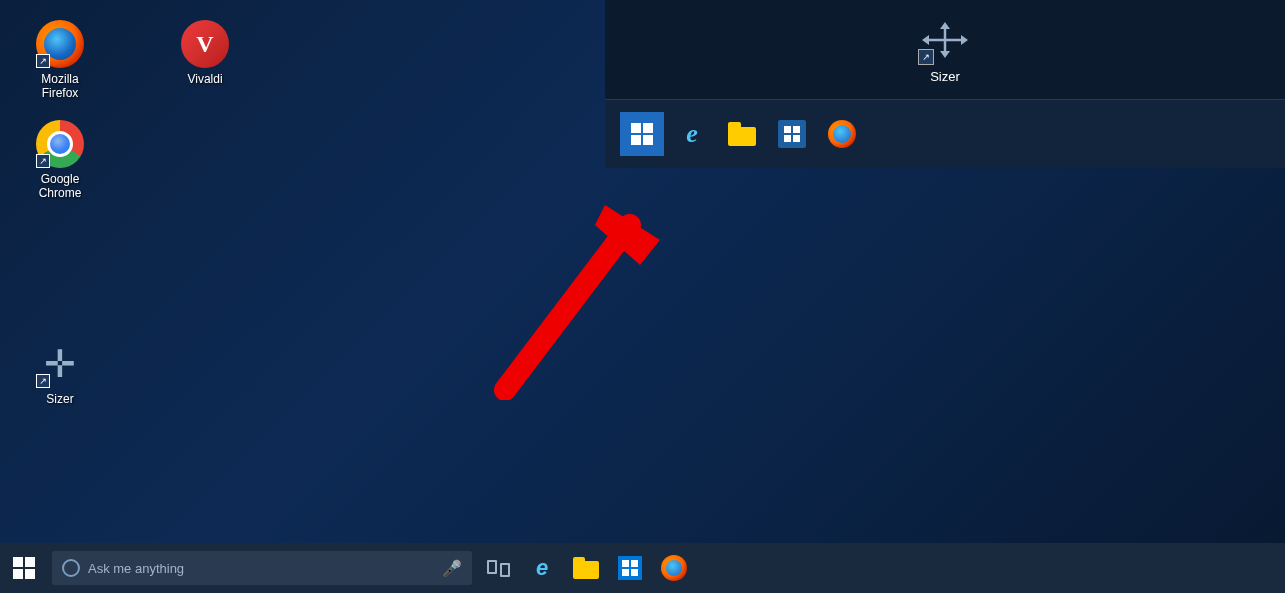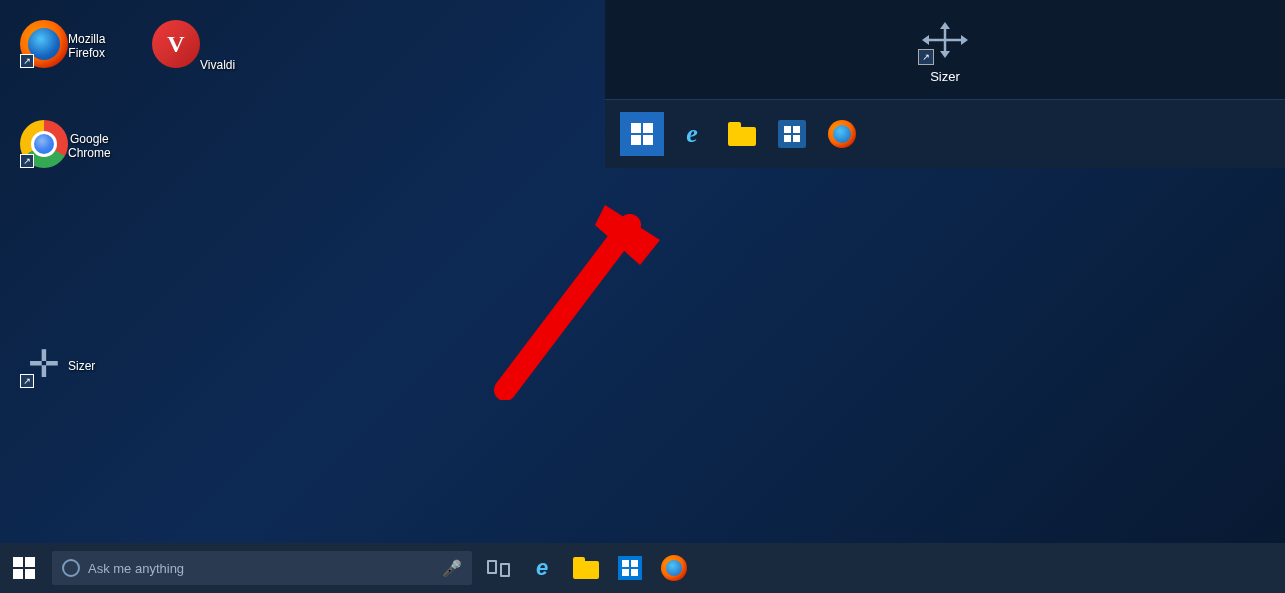--- a/index.html
+++ b/index.html
@@ -18,21 +18,21 @@
       width: 100%;
       height: 100%;
       background: linear-gradient(135deg, #0a1f3d 0%, #0d2a55 40%, #0a2244 70%, #081830 100%);
       position: relative;
     }
 
     
     .desktop-icon {
       position: absolute;
       display: flex;
-      flex-direction: row;
+      flex-direction: column;
       align-items: center;
       cursor: pointer;
       width: 80px;
       text-align: center;
     }
 
     .desktop-icon .icon-img {
       width: 48px;
       height: 48px;
       display: flex;
@@ -351,21 +351,21 @@
 <div class="desktop">
 
   <div class="desktop-icon" style="top:20px; left:20px;">
     <div class="icon-img">
       <div class="firefox-icon"></div>
       <div class="shortcut-arrow"></div>
     </div>
     <span class="icon-label">Mozilla<br>Firefox</span>
   </div>
 
-  <div class="desktop-icon" style="top:20px; left:152px;align-items:flex-end;">
+  <div class="desktop-icon" style="top:20px; left:165px;">
     <div class="icon-img">
       <div class="vivaldi-icon"></div>
     </div>
     <span class="icon-label">Vivaldi</span>
   </div>
 
   <div class="desktop-icon" style="top:120px; left:20px;">
     <div class="icon-img">
       <div class="chrome-icon"></div>
       <div class="shortcut-arrow"></div>

